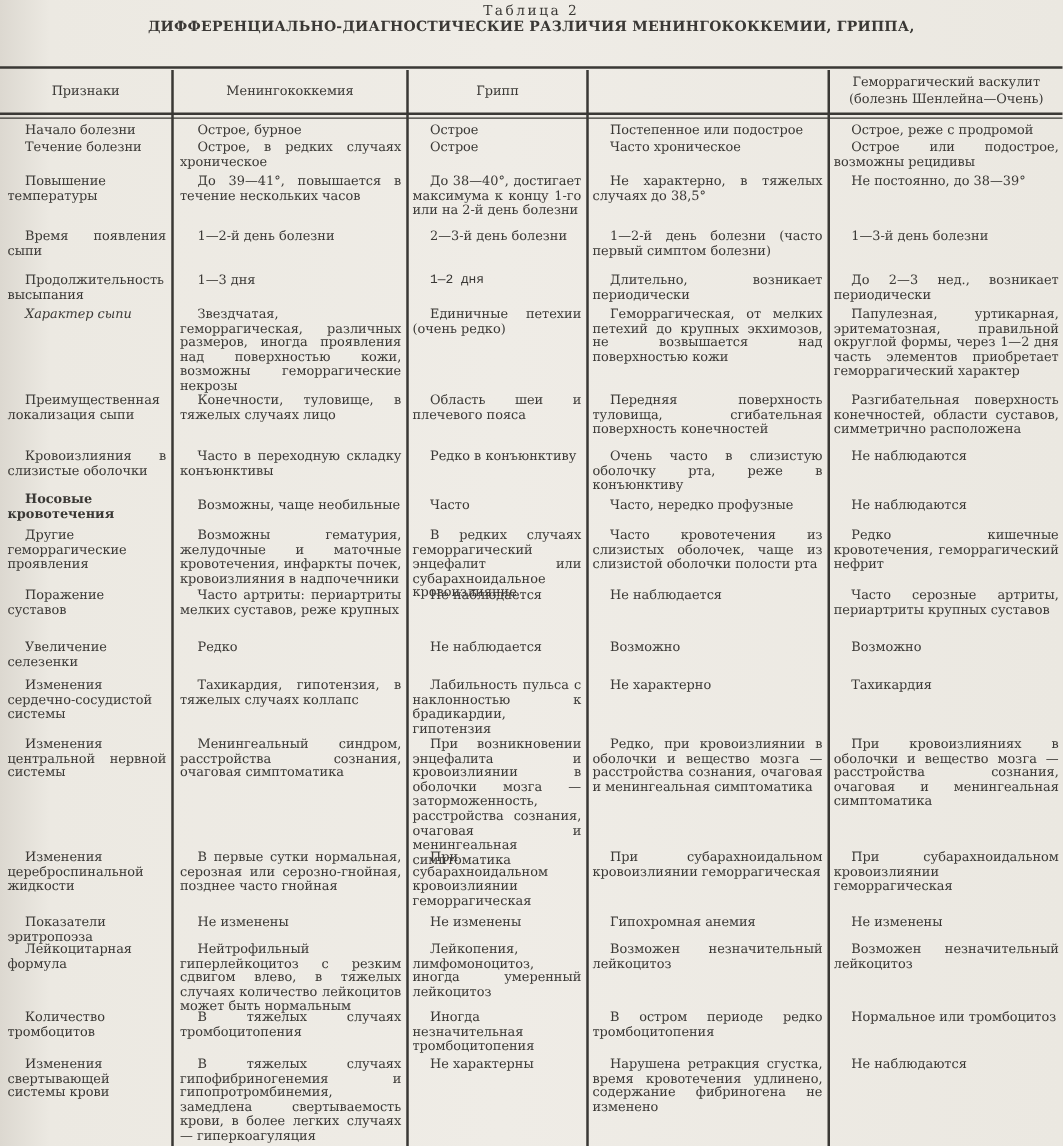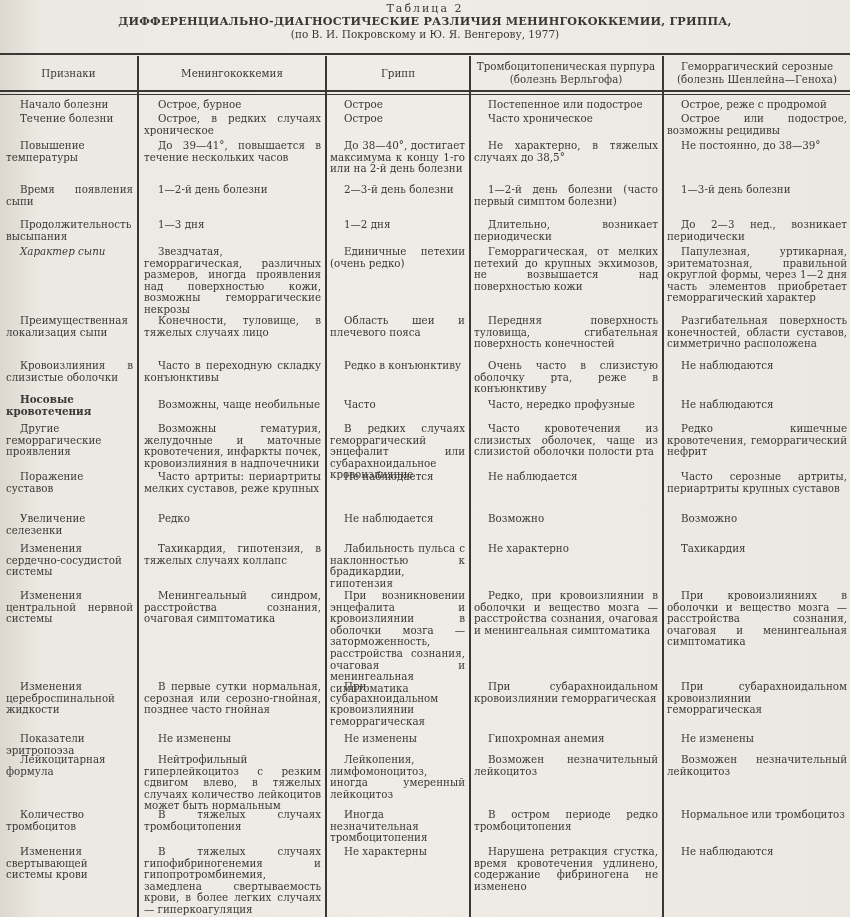--- a/index.html
+++ b/index.html
@@ -26,37 +26,35 @@
   .cell .t { display:block; text-indent:14px; }
 </style>
 </head>
 <body>
 
 <div class="page">
 
   <div class="title-block">
     <div class="tbl-label">Таблица 2</div>
     <div class="tbl-title">ДИФФЕРЕНЦИАЛЬНО-ДИАГНОСТИЧЕСКИЕ РАЗЛИЧИЯ МЕНИНГОКОККЕМИИ, ГРИППА,</div>
-    <div class="tbl-sub">(по В. И. Покровскому и Ю. Я. Венгерову, 1977)</div>
   </div>
 
   <div class="rule" style="top:53px;height:2px;"></div>
   <div class="rule" style="top:90px;height:2px;"></div>
   <div class="rule" style="top:93.5px;height:1px;"></div>
 
   <div class="vline" style="left:137px;top:56px;height:861px;"></div>
   <div class="vline" style="left:325px;top:56px;height:861px;"></div>
   <div class="vline" style="left:469px;top:56px;height:861px;"></div>
   <div class="vline" style="left:662px;top:56px;height:861px;"></div>
 
   <div class="hdr" style="left:0;width:137px;">Признаки</div>
   <div class="hdr" style="left:139px;width:186px;">Менингококкемия</div>
   <div class="hdr" style="left:327px;width:142px;">Грипп</div>
-  <div class="hdr" style="left:473px;width:186px;">Тромбоцитопеническая пурпура (болезнь Верльгофа)</div>
-  <div class="hdr" style="left:664px;width:186px;">Геморрагический серозные (болезнь Шенлейна—Геноха)</div>
+  <div class="hdr" style="left:664px;width:186px;">Геморрагический васкулит (болезнь Шенлейна—Очень)</div>
 
   <div id="rows">
       <div>
         <div class="cell" style="left: 6px; top: 99px; width: 127px;">
           <span class="t">Начало болезни</span>
         </div>
         <div class="cell" style="left: 144px; top: 99px; width: 177px;">
           <span class="t">Острое, бурное</span>
         </div>
         <div class="cell" style="left: 330px; top: 99px; width: 135px;">
@@ -120,21 +118,21 @@
           <span class="t">1—3-й день болезни</span>
         </div>
       </div>
       <div>
         <div class="cell" style="left: 6px; top: 219px; width: 127px;">
           <span class="t">Продолжительность высыпания</span>
         </div>
         <div class="cell" style="left: 144px; top: 219px; width: 177px;">
           <span class="t">1—3 дня</span>
         </div>
-        <div class="cell" style="left: 330px; top: 219px; width: 135px;">
+        <div class="cell" style="left: 330px; top: 219px; width: 135px; font-family: Liberation Mono, monospace;">
           <span class="t">1—2 дня</span>
         </div>
         <div class="cell" style="left: 474px; top: 219px; width: 184px;">
           <span class="t">Длительно, возникает периодически</span>
         </div>
         <div class="cell" style="left: 667px; top: 219px; width: 180px;">
           <span class="t">До 2—3 нед., возникает периодически</span>
         </div>
       </div>
       <div>

